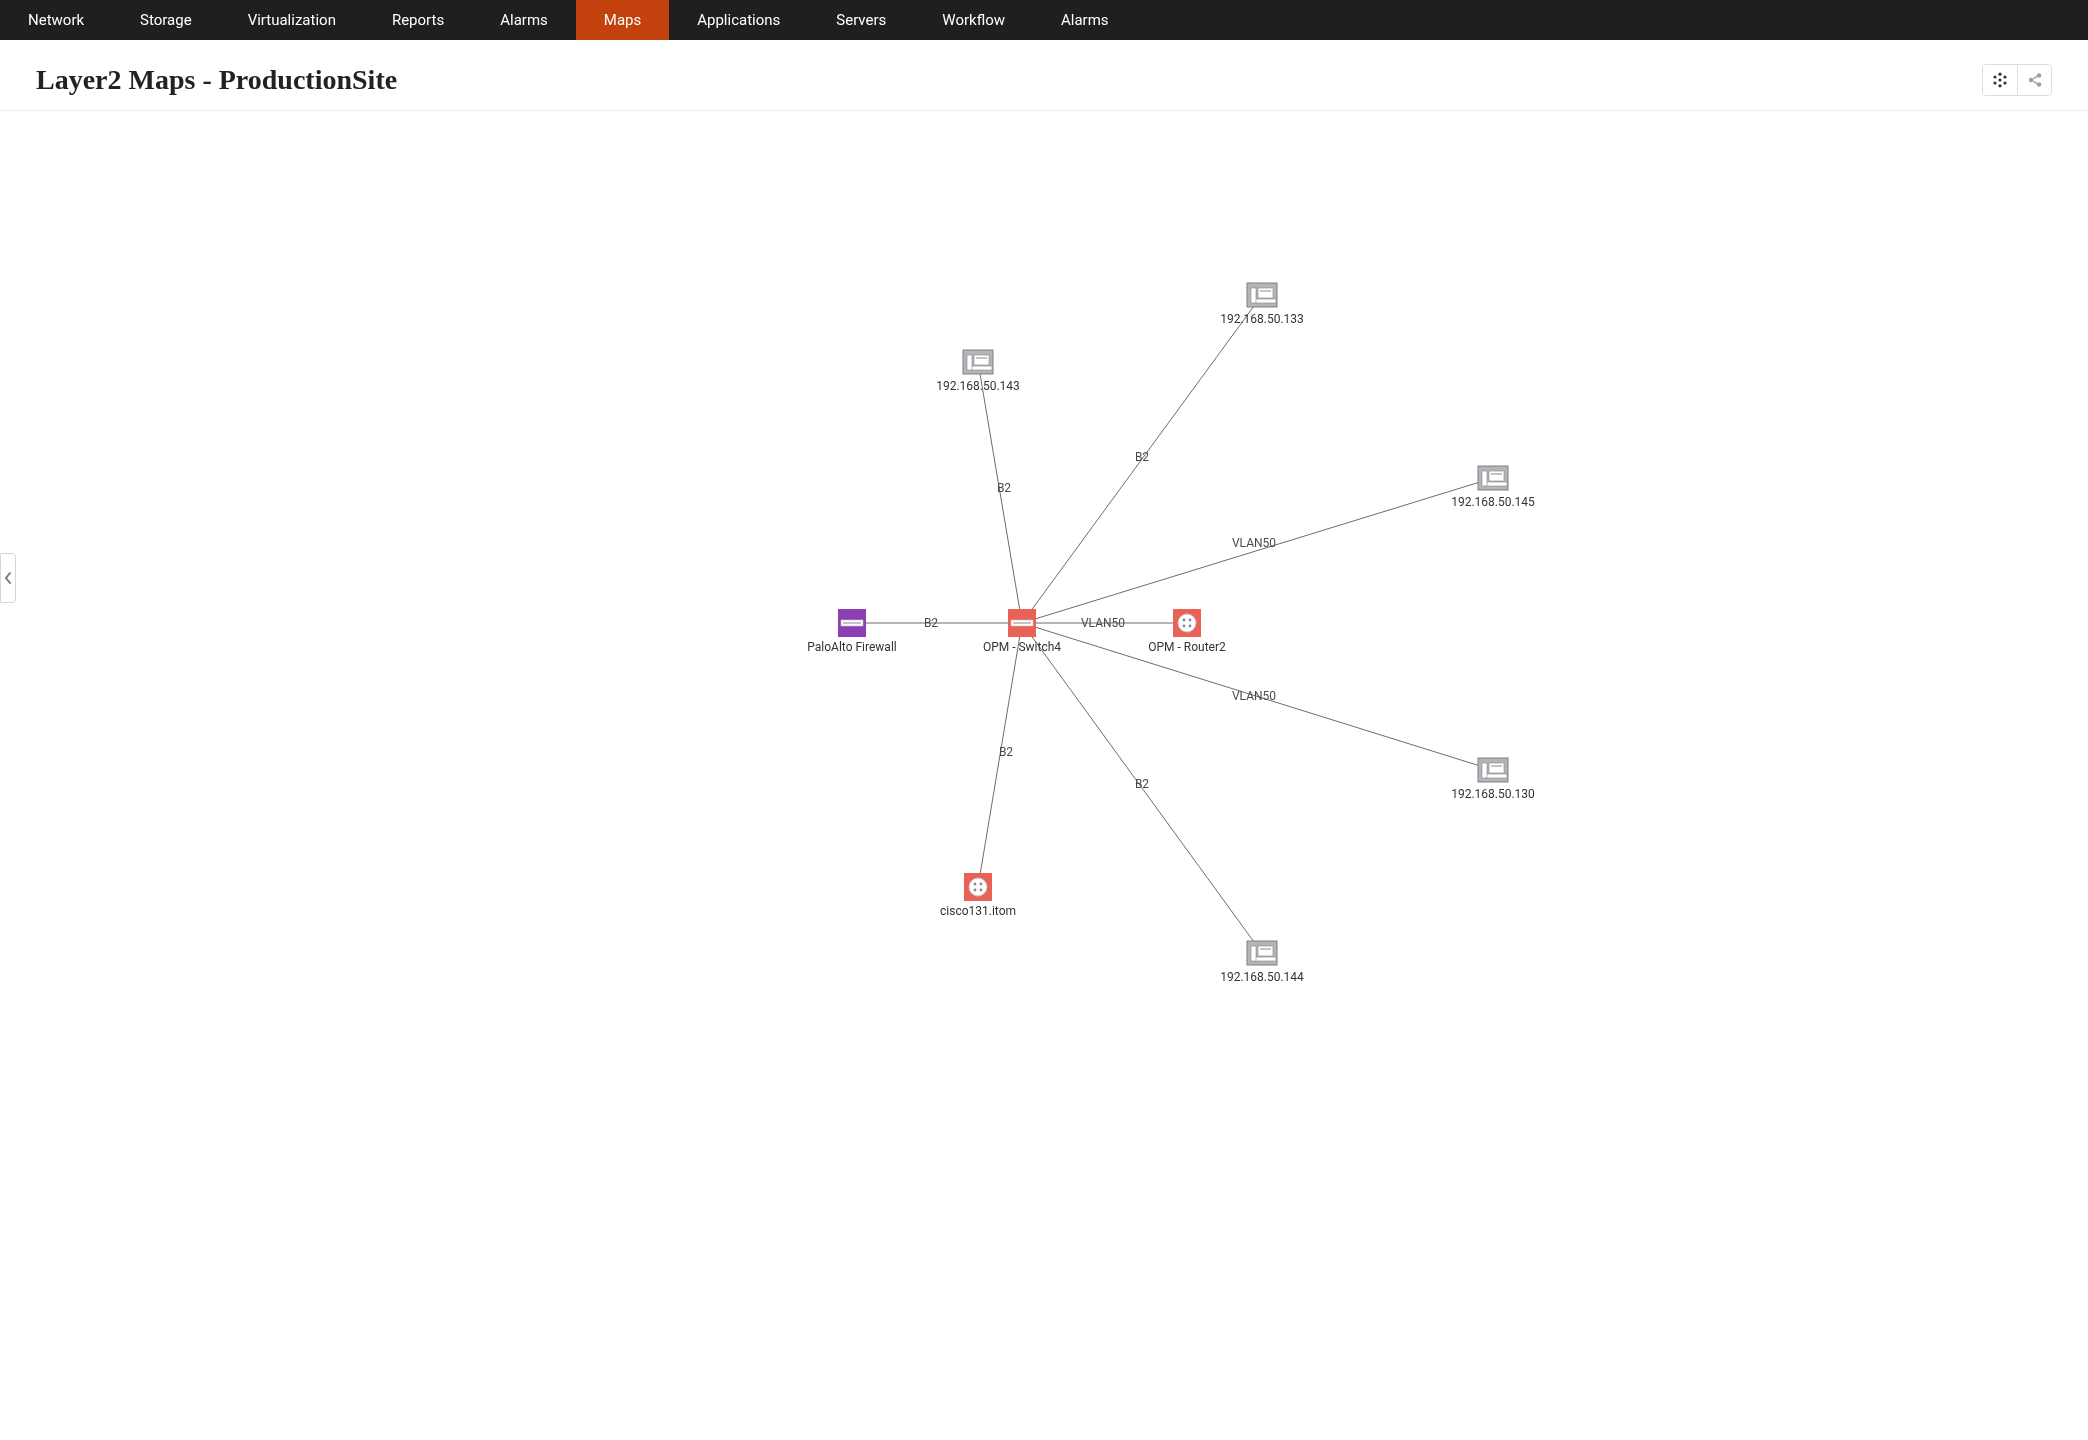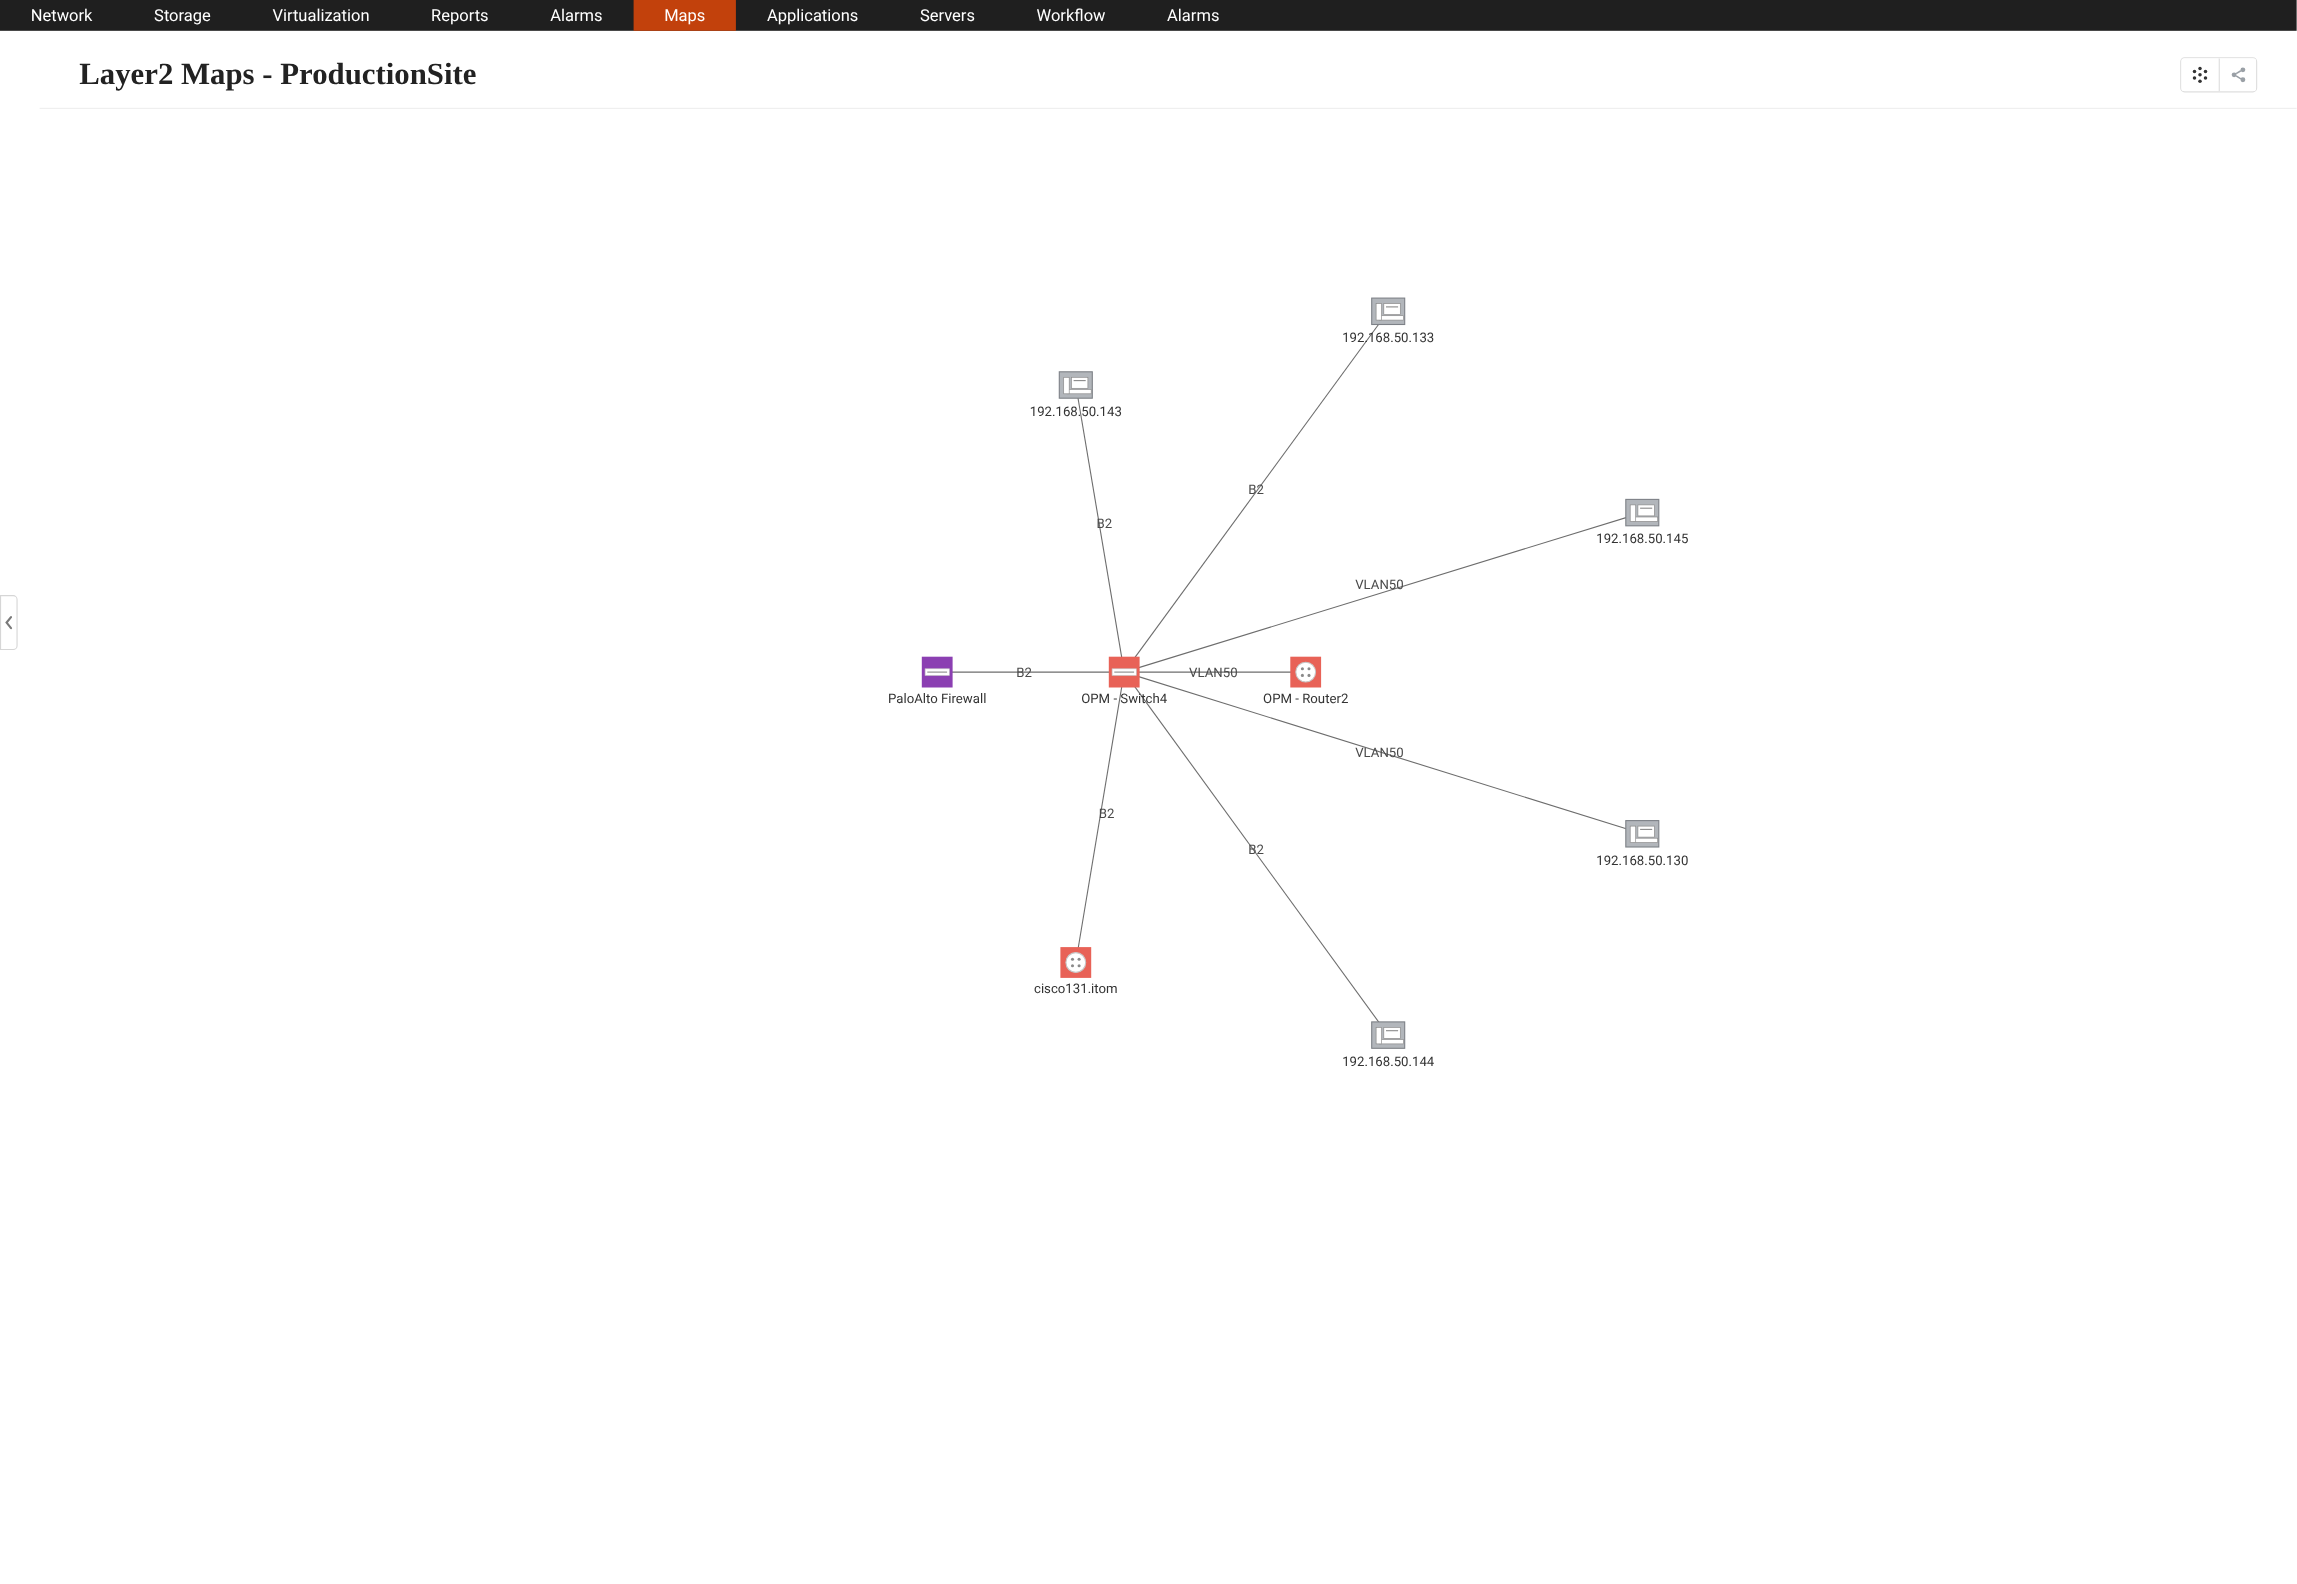--- a/index.html
+++ b/index.html
@@ -1,24 +1,24 @@
 <!DOCTYPE html>
 <html><head>
   <meta charset="utf-8">
   <style>
     * { box-sizing: border-box; margin: 0; padding: 0; }
     body { font-family: -apple-system, BlinkMacSystemFont, "Segoe UI", Roboto, Helvetica, Arial, sans-serif; background: #fff; color: #222; }
 
     
-    .top-nav { display: flex; background: #1f1f1f; height: 28px; }
+    .top-nav { display: flex; background: #1f1f1f; height: 40px; }
     .nav-item { color: #fff; display: flex; align-items: center; padding: 0 28px; font-size: 15px; cursor: pointer; white-space: nowrap; }
     .nav-item.active { background: #c2410c; }
 
     
-    .title-bar { display: flex; align-items: center; justify-content: space-between; padding: 24px 36px 14px 36px; border-bottom: 1px solid #eee; margin-left: 36px; }
+    .title-bar { display: flex; align-items: center; justify-content: space-between; padding: 24px 36px 14px 36px; border-bottom: 1px solid #eee; }
     .page-title { font-family: Georgia, "Times New Roman", serif; font-size: 28px; font-weight: 600; color: #222; }
     .toolbar-btns { display: flex; border: 1px solid #ddd; border-radius: 4px; overflow: hidden; }
     .tbtn { width: 34px; height: 30px; display: flex; align-items: center; justify-content: center; cursor: pointer; background: #fff; }
     .tbtn.divider { border-left: 1px solid #ddd; }
 
     
     .canvas-wrap { position: relative; width: 100%; height: 880px; }
     svg.topology { position: absolute; inset: 0; width: 100%; height: 100%; }
 
     

